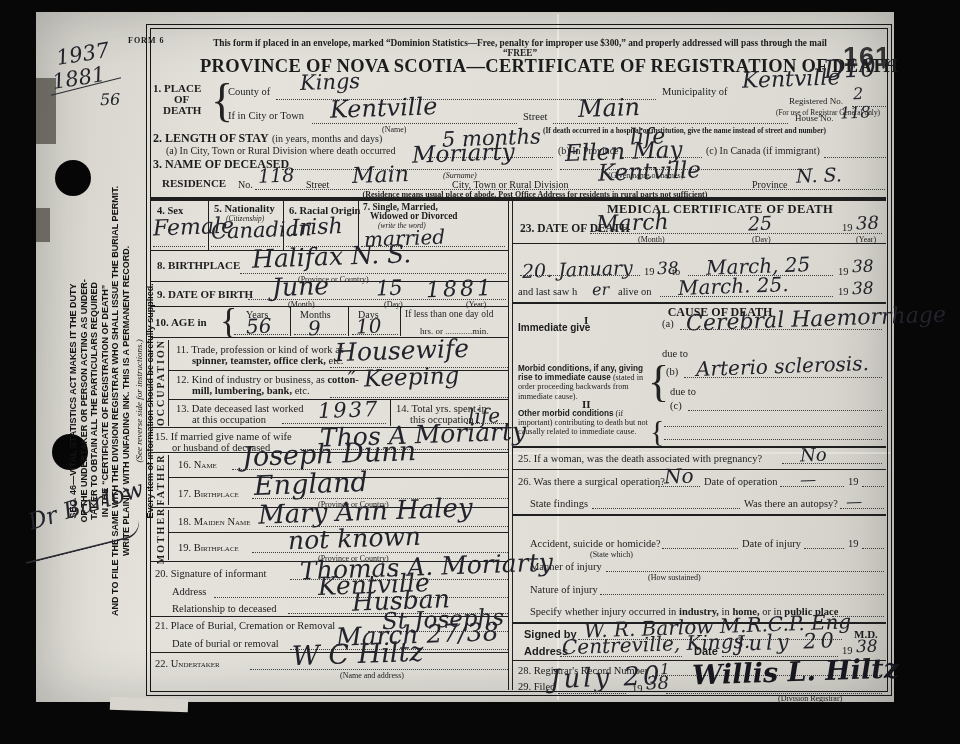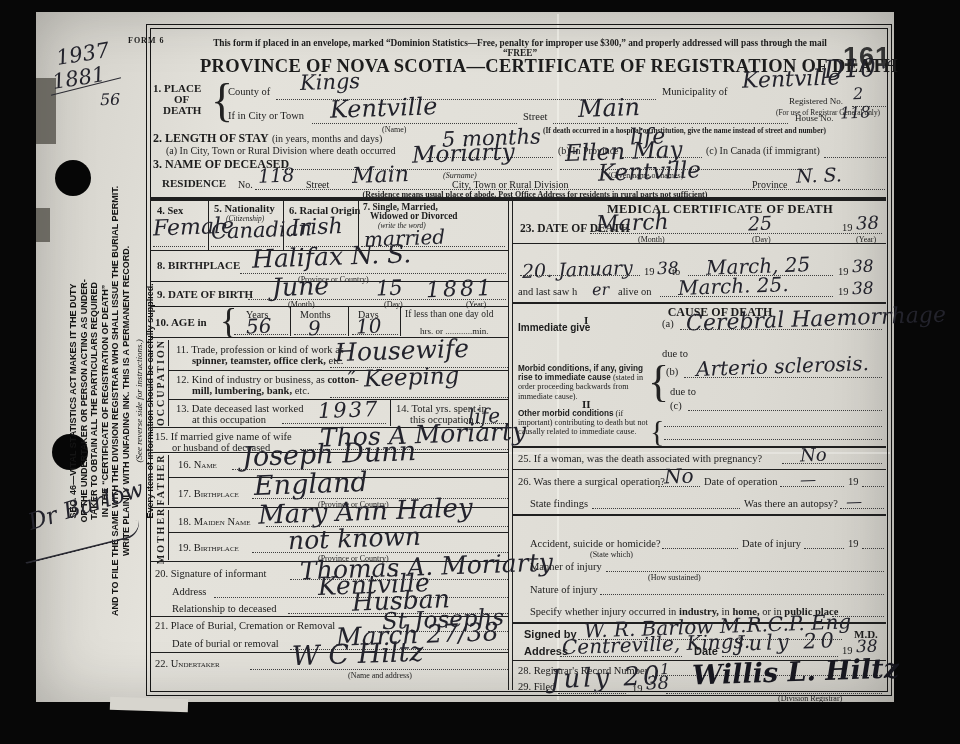--- a/index.html
+++ b/index.html
@@ -259,21 +259,21 @@
   <div class="dl" style="left:368px;top:630px;width:140px;"></div>
   <div class="hw" style="left:382px;top:606px;font-size:23px;">St Josephs</div>
   <div class="p" style="left:172px;top:638px;">Date of burial or removal</div>
   <div class="dl" style="left:290px;top:648px;width:218px;"></div>
   <div class="hw" style="left:336px;top:620px;font-size:25px;">March 27/38</div>
   <div class="rl" style="left:150px;top:652px;width:358px;"></div>
 
   <div class="p" style="left:155px;top:658px;font-variant:small-caps;">22. Undertaker</div>
   <div class="dl" style="left:250px;top:668px;width:258px;"></div>
   <div class="hw" style="left:292px;top:638px;font-size:27px;">W C Hiltz</div>
-  <div class="p t8" style="left:348px;top:671px;">(Name and address)</div>
+  <div class="p t8" style="left:340px;top:671px;">(Name and address)</div>
 
   <div class="p b ctr" style="left:560px;top:202px;width:320px;font-size:12.5px;letter-spacing:.4px;">MEDICAL CERTIFICATE OF DEATH</div>
   <div class="p b" style="left:520px;top:222px;font-size:11.5px;">23. DATE OF DEATH</div>
   <div class="dl" style="left:590px;top:232px;width:292px;"></div>
   <div class="hw" style="left:596px;top:210px;font-size:22px;">March</div>
   <div class="p t8" style="left:638px;top:235px;">(Month)</div>
   <div class="hw" style="left:748px;top:212px;font-size:19px;">25</div>
   <div class="p t8" style="left:752px;top:235px;">(Day)</div>
   <div class="p" style="left:842px;top:222px;">19</div>
   <div class="hw" style="left:856px;top:212px;font-size:18px;">38</div>

